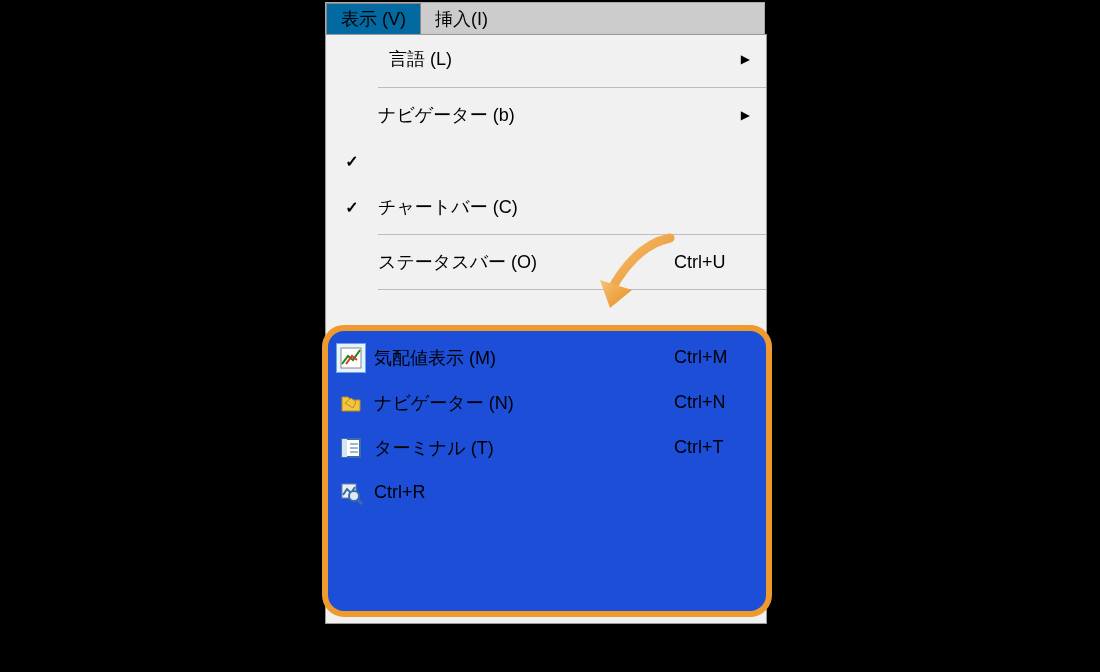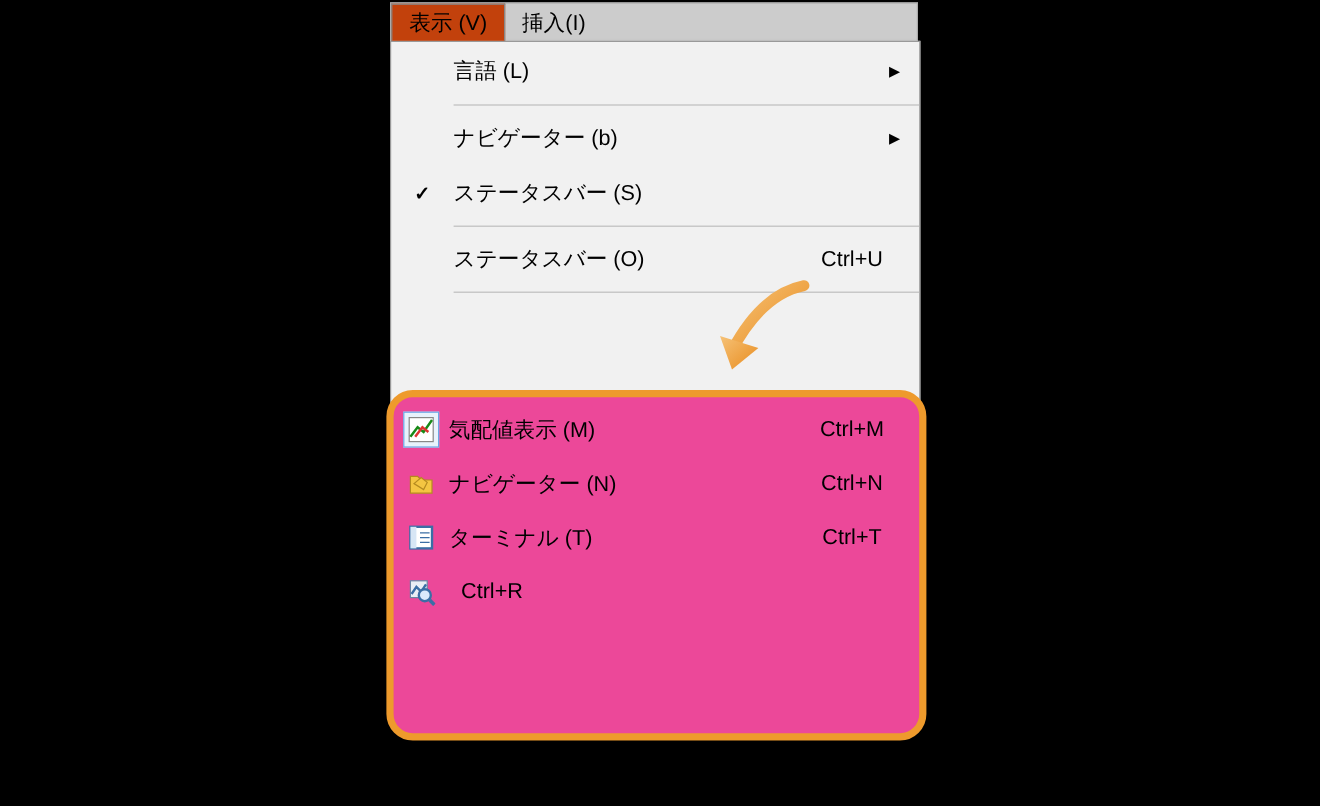--- a/index.html
+++ b/index.html
@@ -25,21 +25,21 @@
     align-items: stretch;
   }
   .menubar-item {
     padding: 5px 14px;
     border-right: 1px solid transparent;
     display: flex;
     align-items: center;
     cursor: default;
   }
   .menubar-item.open {
-    background: #c2410c;
+    background: #0369a1;
     border: 1px solid #888;
     border-bottom: none;
     position: relative;
     z-index: 2;
     text-align: right;
   }
   .dropdown {
     position: absolute;
     top: 34px;
     left: 325px;
@@ -63,21 +63,21 @@
     align-items: center;
     justify-content: center;
   }
   .menu-label {
     flex: 1 1 auto;
     padding-right: 10px;
   }
   .menu-short {
     flex: none;
     padding-right: 20px;
-    text-align: center;
+    text-align: left;
     min-width: 92px;
   }
   .submenu-arrow {
     flex: none;
     padding-right: 16px;
     font-size: 12px;
   }
   .separator {
     height: 1px;
     background: #bdbdbd;
@@ -85,21 +85,21 @@
   }
   .checkmark::before {
     content: "✓";
     font-weight: bold;
     font-size: 16px;
   }
   .highlight-box {
     position: absolute;
     border: 6px solid #ee9a2c;
     border-radius: 22px;
-    background: #ec4899;
+    background: #1d4ed8;
     z-index: 3;
     overflow: hidden;
   }
   .highlight-box .menu-row { height: 45px; }
   .highlight-box .gutter { width: 46px; }
   .icon {
     width: 24px;
     height: 24px;
     display: flex;
     align-items: center;
@@ -126,41 +126,47 @@
   <div class="menubar-item open">
     <span>表示 (V)</span>
   </div>
   <div class="menubar-item">
     <span>挿入(I)</span>
   </div>
 </div>
 
 <div class="dropdown">
 
-  <div class="menu-row" style="height:48px;">
+  <div class="menu-row" style="height:48px;padding-left:11px;">
     <span class="gutter"></span>
     <span class="menu-label">言語 (L)</span>
     <span class="submenu-arrow">▶</span>
   </div>
   <div class="separator"></div>
 
   <div class="menu-row">
     <span class="gutter"></span>
     <span class="menu-label">ナビゲーター (b)</span>
     <span class="submenu-arrow">▶</span>
   </div>
 
   <div class="menu-row">
     <span class="gutter">
         <span class="checkmark"></span>
       </span>
-    <span class="menu-label">ステータスバー (S)</span>
     <span class="menu-short"></span>
   </div>
 
+  <div class="menu-row">
+    <span class="gutter">
+        <span class="checkmark"></span>
+      </span>
+    <span class="menu-label">チャートバー (C)</span>
+    <span class="menu-short"></span>
+  </div>
   <div class="separator"></div>
 
   <div class="menu-row">
     <span class="gutter"></span>
     <span class="menu-label">ステータスバー (O)</span>
     <span class="menu-short">Ctrl+U</span>
   </div>
   <div class="separator"></div>
 
   <div style="height:276px;"></div>

